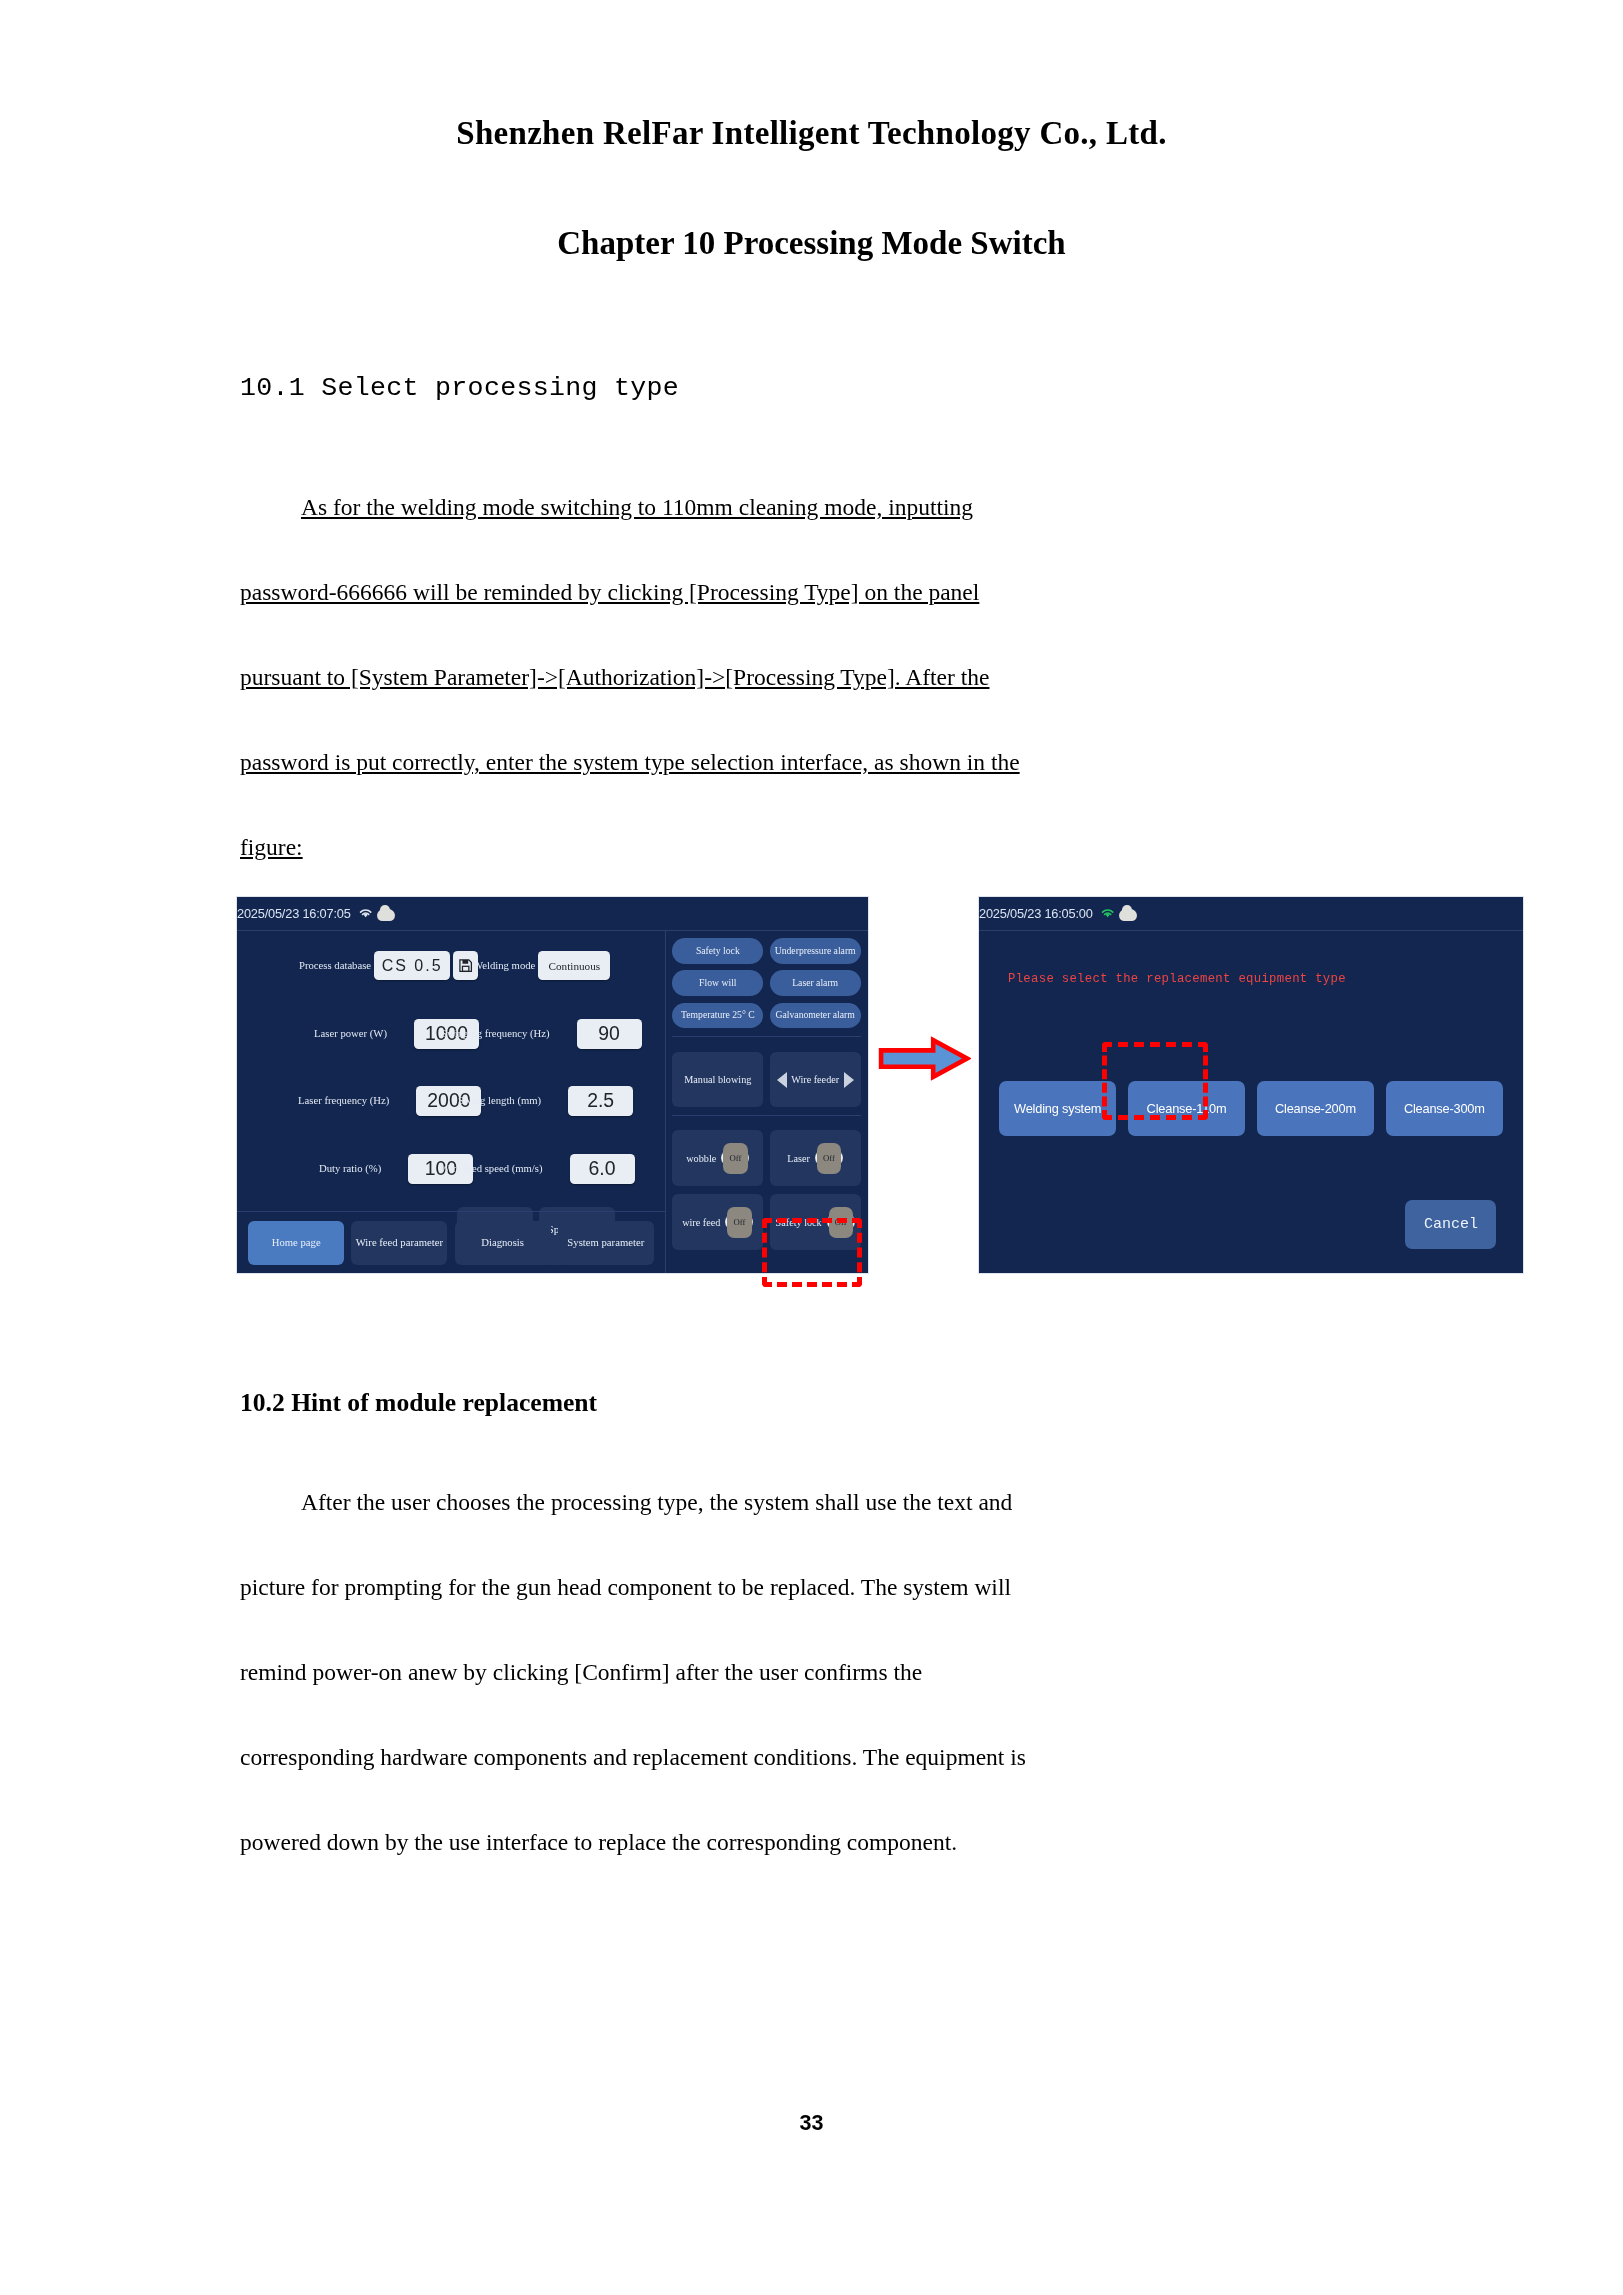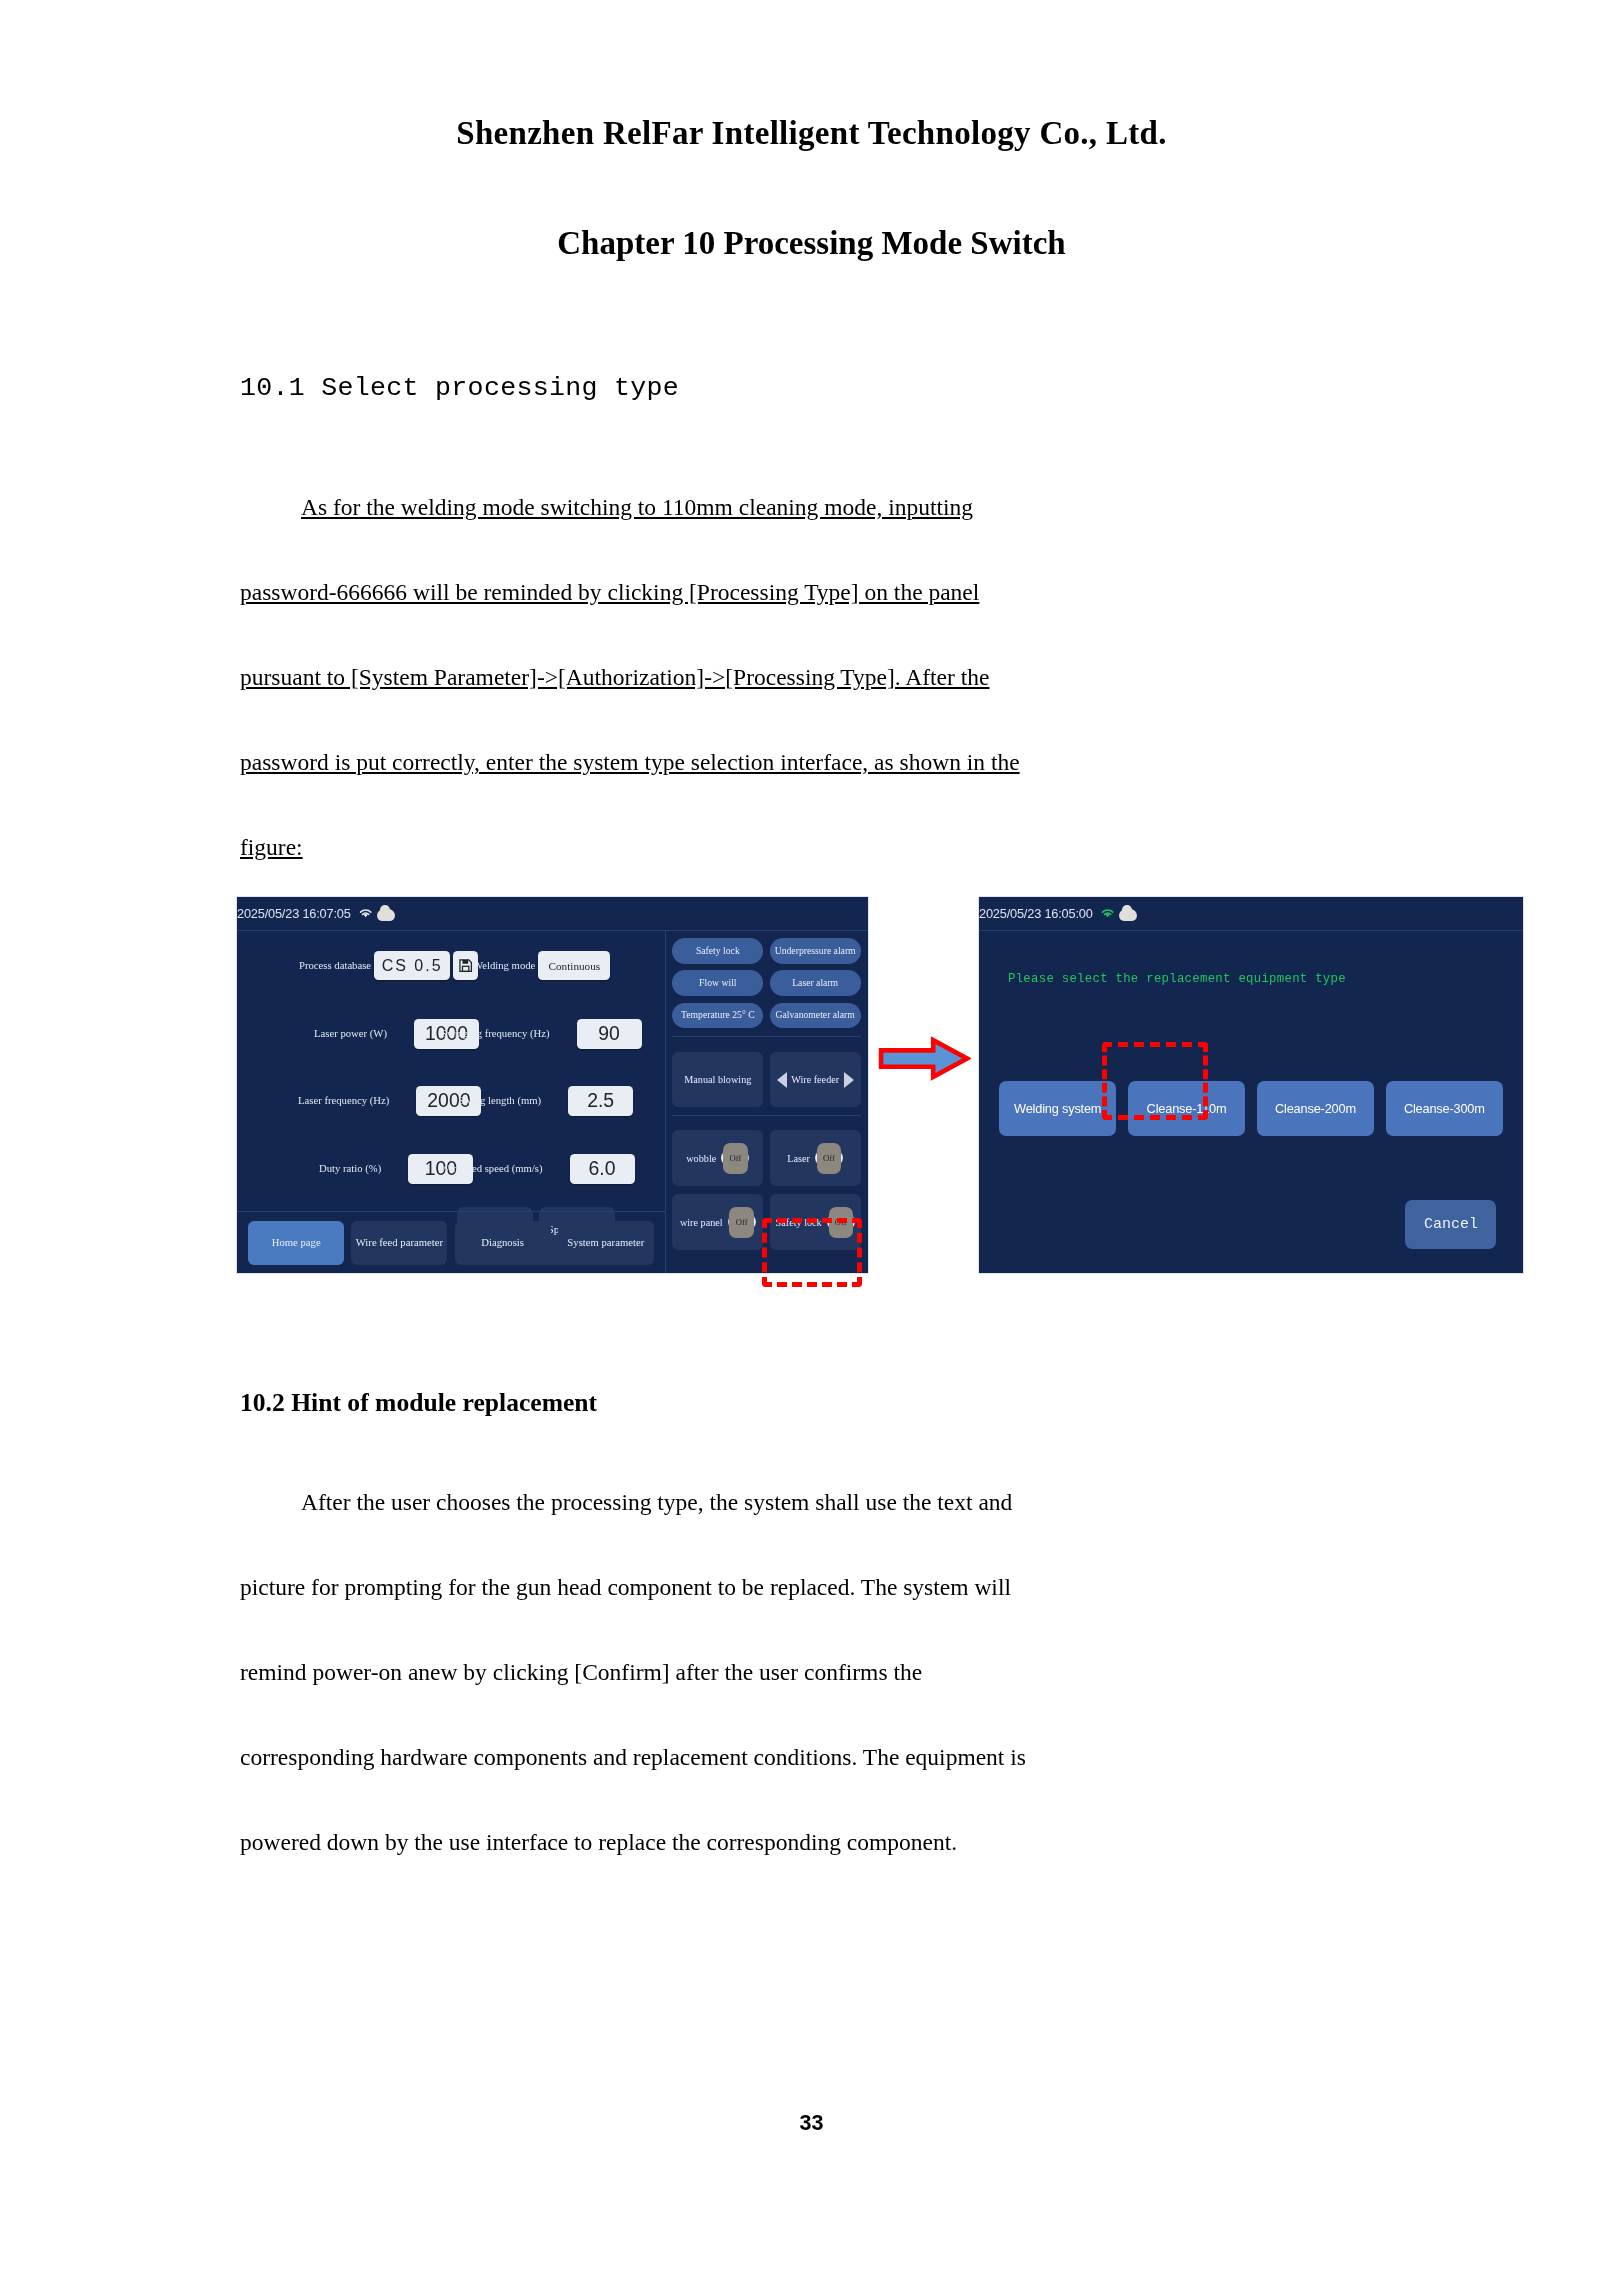--- a/index.html
+++ b/index.html
@@ -227,21 +227,21 @@
     width:24.5px; height:31px; border-radius:7.2px; background:#8c8880;
     display:flex; align-items:center; justify-content:center;
     font-family:"Liberation Serif", serif; font-size:8.7px; color:#20242b;
   }
 
   
   .right-body { position:absolute; left:0; top:34px; right:0; bottom:0; }
   .prompt {
     position:absolute; left:29px; top:41px;
     font-family:"Liberation Mono", monospace;
-    font-size:12.3px; color:#22c55e; letter-spacing:0.3px;
+    font-size:12.3px; color:#ef4444; letter-spacing:0.3px;
   }
   .choice-row {
     position:absolute; left:20.4px; right:20.4px; top:150px;
     display:flex; gap:12.3px;
   }
   .choice {
     flex:1; height:55px; border-radius:7.2px; background:#4a74bb;
     display:flex; align-items:center; justify-content:center;
     font-family:"Liberation Sans", sans-serif; font-size:12.8px; color:#ffffff;
     letter-spacing:-0.2px;
@@ -390,21 +390,21 @@
                 <span class="knob">Off</span>
               </span>
             </div>
             <div class="togglecell">
               <span>Laser</span>
               <span class="switch">
                 <span class="knob">Off</span>
               </span>
             </div>
             <div class="togglecell">
-              <span>wire panel</span>
+              <span>wire feed</span>
               <span class="switch">
                 <span class="knob">Off</span>
               </span>
             </div>
             <div class="togglecell">
               <span>Safety lock</span>
               <span class="switch">
                 <span class="knob">Off</span>
               </span>
             </div>

